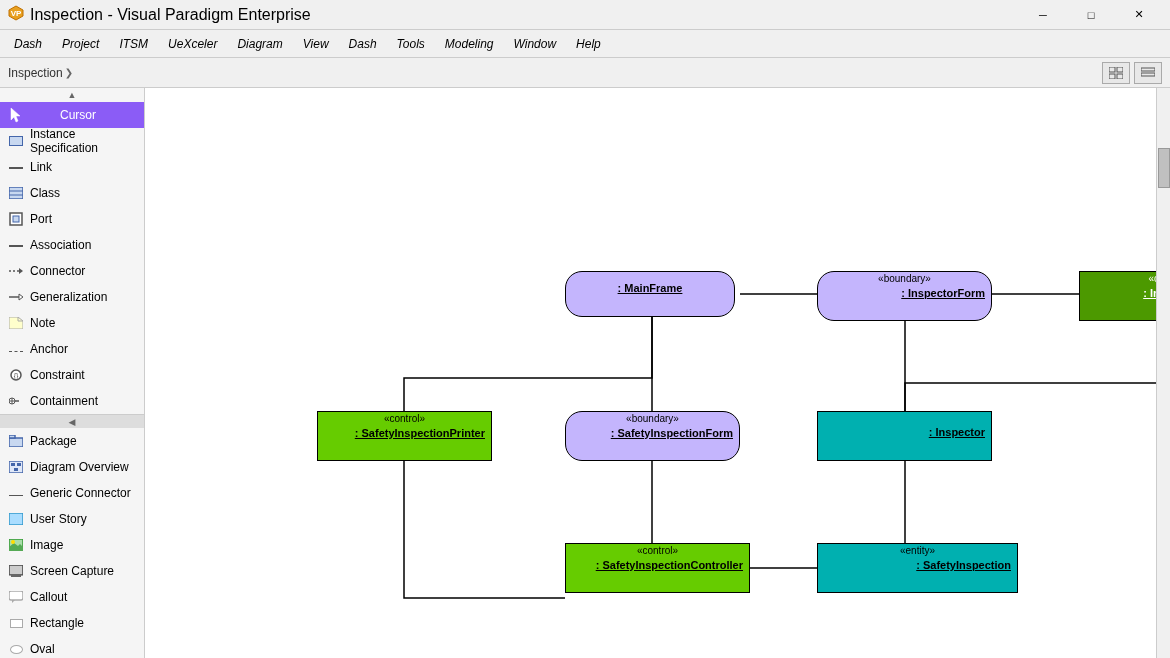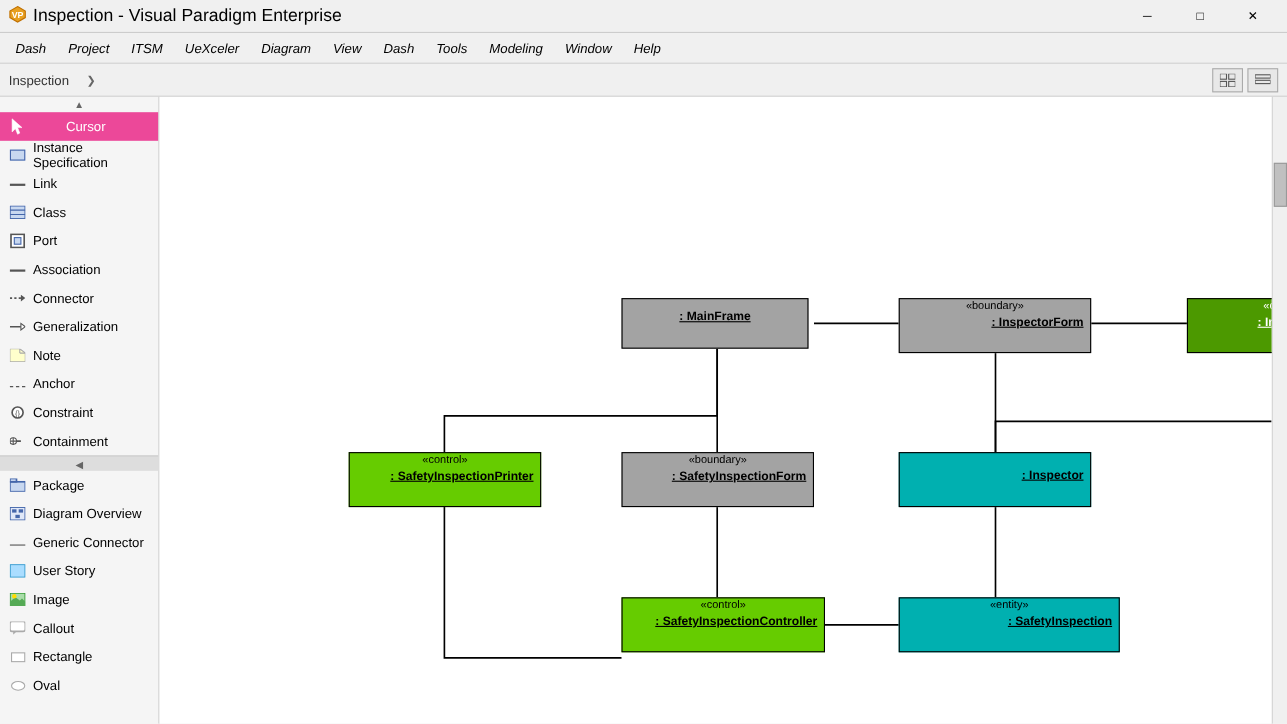--- a/index.html
+++ b/index.html
@@ -42,21 +42,21 @@
     
     #breadcrumb-bar {
       background: #f0f0f0;
       height: 30px;
       display: flex;
       align-items: center;
       padding: 0 8px;
       border-bottom: 1px solid #ccc;
     }
     #breadcrumb-bar .breadcrumb-item {
-      display: flex; align-items: center; gap: 16px;
+      display: flex; align-items: center; gap: 2px;
       font-size: 12px; color: #333;
     }
     #breadcrumb-bar .breadcrumb-arrow {
       color: #666; font-size: 10px;
     }
     #breadcrumb-bar .breadcrumb-icons { margin-left: auto; display: flex; gap: 4px; }
     .bc-icon-btn {
       width: 28px; height: 22px; border: 1px solid #aaa; background: #e8e8e8;
       display: flex; align-items: center; justify-content: center; cursor: pointer; font-size: 10px;
     }
@@ -79,21 +79,21 @@
     }
     .sidebar-section-arrow {
       display: flex; align-items: center; justify-content: center;
       height: 14px; cursor: pointer; font-size: 9px; color: #666;
     }
     .sidebar-item {
       display: flex; align-items: center; gap: 6px;
       padding: 4px 8px; cursor: pointer; height: 26px;
       font-size: 12px; color: #000;
     }
-    .sidebar-item.active { background: #ec4899; color: #fff; gap: 36px; }
+    .sidebar-item.active { background: #8b5cf6; color: #fff; gap: 36px; }
     .sidebar-item .item-icon {
       width: 16px; height: 16px; flex-shrink: 0; display: flex; align-items: center; justify-content: center;
     }
 
     
     #canvas-area {
       flex: 1;
       background: #ffffff;
       position: relative;
       overflow: hidden;
@@ -119,21 +119,21 @@
       font-size: 11px; font-family: Arial, sans-serif;
       cursor: move;
     }
     .uml-node .stereotype {
       font-size: 10px; text-align: center; padding: 1px 4px;
     }
     .uml-node .node-name {
       text-decoration: underline; font-weight: bold;
       text-align: right; padding: 2px 6px;
     }
-    .node-yellow { background: #a3a3a3; }
+    .node-yellow { background: #c4b5fd; border-radius: 17px; }
     .node-green-dark { background: #4c9900; color: #fff; }
     .node-teal { background: #00b0b0; }
     .node-green-light { background: #66cc00; }
 
     
     #connectors-svg {
       position: absolute; top: 0; left: 0;
       width: 100%; height: 100%;
       pointer-events: none;
     }
@@ -353,20 +353,30 @@
       <span class="item-icon">
         <svg width="14" height="12" viewBox="0 0 14 12">
           <rect x="0" y="0" width="14" height="12" fill="#aaddaa" stroke="#339933" stroke-width="1.5"></rect>
           <polygon points="0,8 5,4 9,7 11,5 14,8 14,12 0,12" fill="#55aa55"></polygon>
           <circle cx="4" cy="3" r="2" fill="#ffdd00"></circle>
         </svg>
       </span>
       <span>Image</span>
     </div>
 
+    <div class="sidebar-item">
+      <span class="item-icon">
+        <svg width="14" height="12" viewBox="0 0 14 12">
+          <rect x="0" y="0" width="14" height="10" fill="#888" stroke="#444" stroke-width="1"></rect>
+          <rect x="2" y="10" width="10" height="2" fill="#666"></rect>
+          <rect x="1" y="1" width="12" height="8" fill="#ccc"></rect>
+        </svg>
+      </span>
+      <span>Screen Capture</span>
+    </div>
 
     <div class="sidebar-item">
       <span class="item-icon">
         <svg width="14" height="12" viewBox="0 0 14 12">
           <rect x="0" y="0" width="14" height="9" rx="2" fill="#fff" stroke="#aaa" stroke-width="1.5"></rect>
           <polygon points="3,9 3,12 6,9" fill="#aaa"></polygon>
         </svg>
       </span>
       <span>Callout</span>
     </div>

